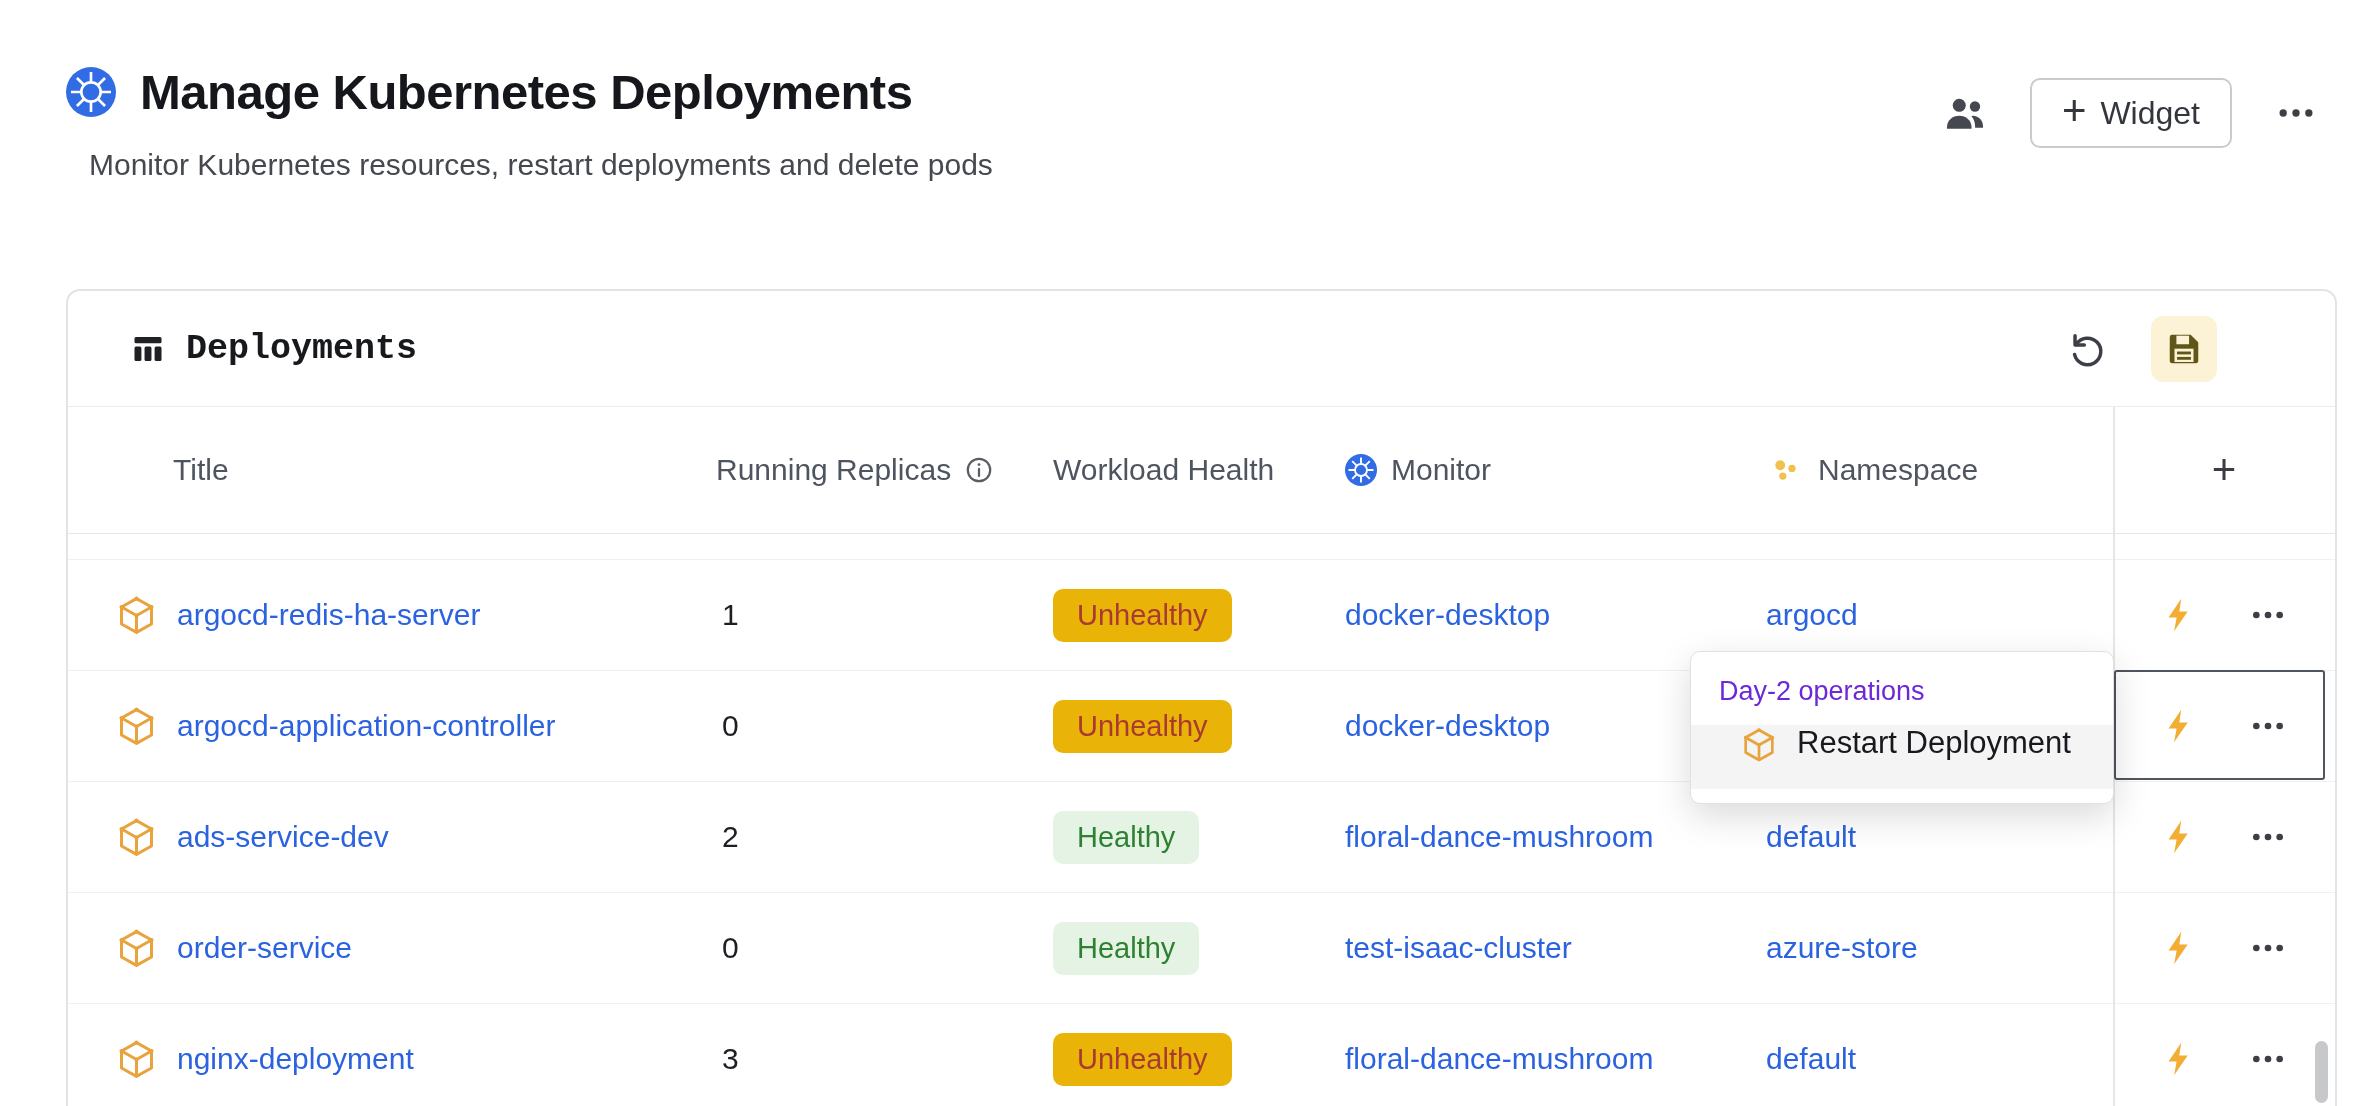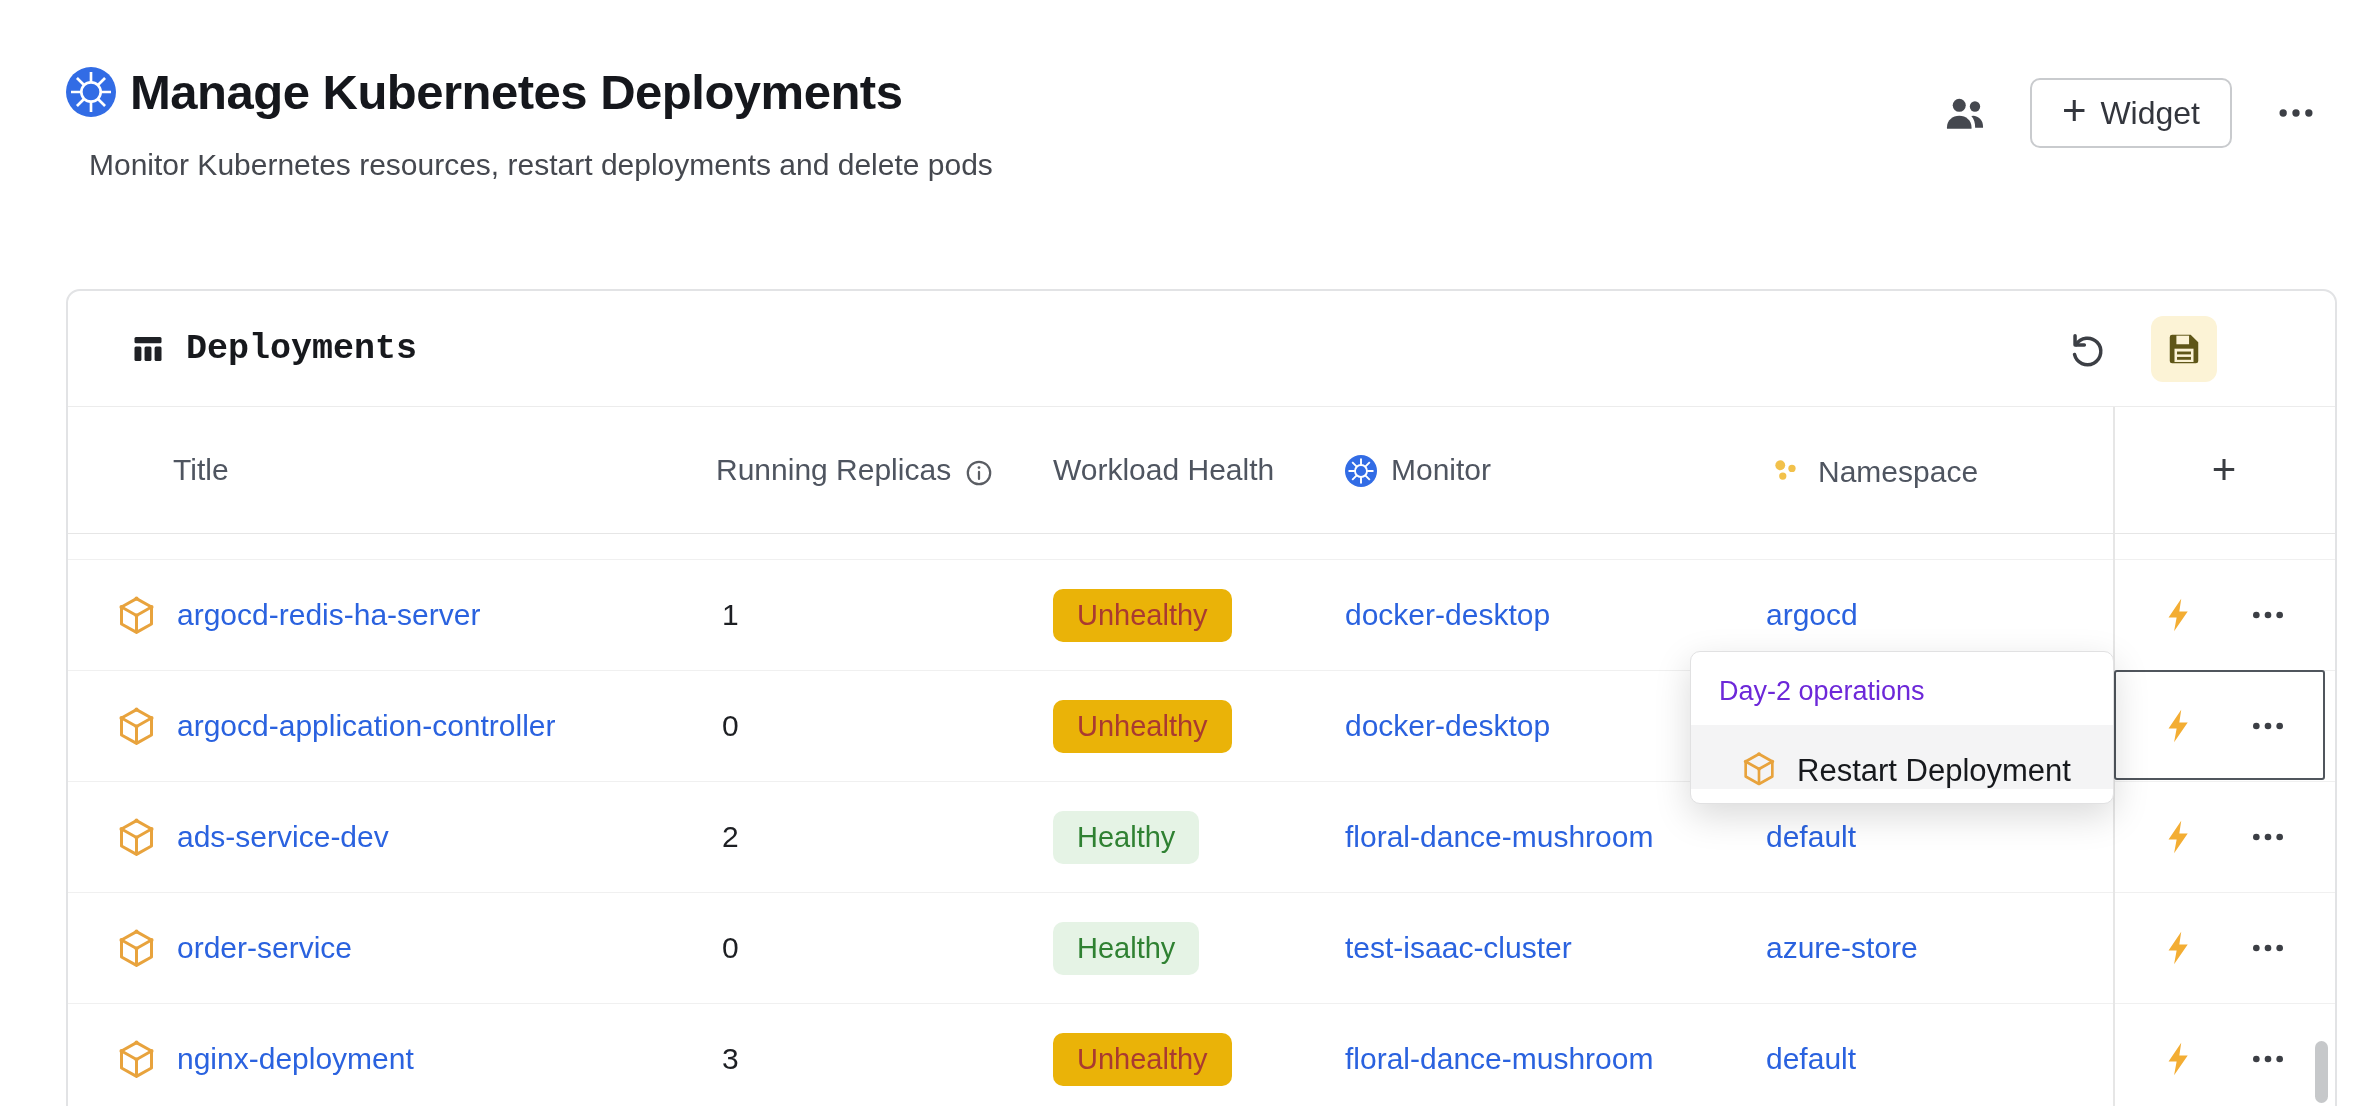--- a/index.html
+++ b/index.html
@@ -2,61 +2,61 @@
 <html><head>
 <meta charset="utf-8">
 <title>Manage Kubernetes Deployments</title>
 <style>
   * { margin:0; padding:0; box-sizing:border-box; }
   html, body { width:2354px; height:1106px; background:#ffffff; font-family:"Liberation Sans", sans-serif; }
   .screen { position:relative; width:2354px; height:1106px; overflow:hidden; background:#ffffff; }
 
   
   .page-header { position:absolute; left:66px; top:64px; }
-  .title-row { display:flex; align-items:center; gap:14px; }
+  .title-row { display:flex; align-items:center; gap:24px; }
   .k8s-logo { width:50px; height:50px; flex:0 0 auto; }
   h1 { font-size:49px; font-weight:700; color:#15171c; letter-spacing:-0.5px; }
   .subtitle { margin-top:28px; font-size:30px; color:#45484f;margin-left:23px; }
 
   .header-actions { position:absolute; top:78px; right:36px; display:flex; align-items:center; gap:42px; }
   .icon-btn { background:none; border:none; cursor:pointer; display:flex; align-items:center; justify-content:center; padding:0; }
   .widget-btn { display:flex; align-items:center; gap:14px; height:70px; padding:0 30px; border:2px solid #c9cbce; border-radius:10px; background:#fff; font-size:32px; font-weight:500; color:#33363d; cursor:pointer; font-family:inherit; }
   .widget-plus { font-size:42px; font-weight:300; line-height:1; color:#33363d; position:relative; top:-2px; }
 
   
   .card { position:absolute; left:66px; top:289px; width:2271px; height:870px; border:2px solid #e2e3e5; border-radius:14px; background:#fff; overflow:hidden; }
   .card-header { height:116px; display:flex; align-items:center; padding:0 118px 0 62px; border-bottom:1.5px solid #ececec; }
   .card-title-wrap { display:flex; align-items:center; gap:20px; }
   .card-title { font-size:35px; font-weight:700; color:#17191d;font-family:Liberation Mono, monospace; }
   .card-header-actions { margin-left:auto; display:flex; align-items:center; gap:42px; }
   .save-btn { width:66px; height:66px; border-radius:12px; background:#fcf3d6; border:none; cursor:pointer; display:flex; align-items:center; justify-content:center; }
 
   
   .thead, .trow { display:grid; grid-template-columns:648px 337px 292px 421px 347px 1fr; align-items:center; }
   .thead { height:127px; border-bottom:1.5px solid #e6e6e6; color:#4f5560; font-size:30px; }
-  .th { display:flex; align-items:flex-end; gap:14px; }
+  .th { display:flex; align-items:center; gap:14px; }
   .th-title { padding-left:105px; }
   .th-add { justify-content:center; font-size:42px; font-weight:300; color:#3a3d42; cursor:pointer; }
   .sliver { height:26px; border-bottom:1.5px solid #f0f0f0; }
   .trow { height:111px; border-bottom:1.5px solid #f0f0f0; font-size:30px; }
   .cell-title { display:flex; align-items:center; gap:18px; padding-left:46px; }
   .cube-icon { width:45px; height:45px; flex:0 0 auto; }
   .link { color:#2a62df; font-weight:500; cursor:pointer; }
   .replicas { color:#1d1f23; padding-left:6px; }
   .badge { display:inline-block; width:max-content; padding:10px 24px; border-radius:10px; font-size:29px; }
   .badge.red { background:#eab308; color:#a93a31; }
   .badge.green { background:#e5f3e5; color:#2f8132; }
   .cell-actions { display:flex; align-items:center; justify-content:center; gap:50px; }
   .col-separator { position:absolute; top:116px; bottom:0; left:2045px; width:1.5px; background:#e6e6e6; }
 
   
   .selection-outline { position:absolute; left:2114px; top:670px; width:211px; height:110px; border:2.5px solid #50565d; border-radius:3px; z-index:10; pointer-events:none; }
   .popup { position:absolute; left:1690px; top:651px; width:424px; background:#fff; border:1px solid #e1e1e2; border-radius:10px; box-shadow:0 12px 36px rgba(0,0,0,0.15); z-index:30; padding-bottom:14px; }
   .popup-header { padding:24px 28px 18px; font-size:27px; color:#6d28d9; }
-  .popup-item { display:flex; align-items:flex-end; gap:18px; height:64px; padding:0 28px 0 48px; background:#f4f4f5; font-size:31px; color:#17191d; font-weight:500; cursor:pointer; }
+  .popup-item { display:flex; align-items:flex-start; gap:18px; height:64px; padding:0 28px 0 48px; background:#f4f4f5; font-size:31px; color:#17191d; font-weight:500; cursor:pointer; }
   .popup-item .cube-icon { width:40px; height:40px; }
   .scroll-thumb { position:absolute; left:2315px; top:1041px; width:13px; height:62px; background:#c6c8ca; border-radius:7px; z-index:5; cursor:pointer; }
 </style>
 </head>
 <body>
 
 <div class="screen">
 
   <div class="page-header">
     <div class="title-row">

